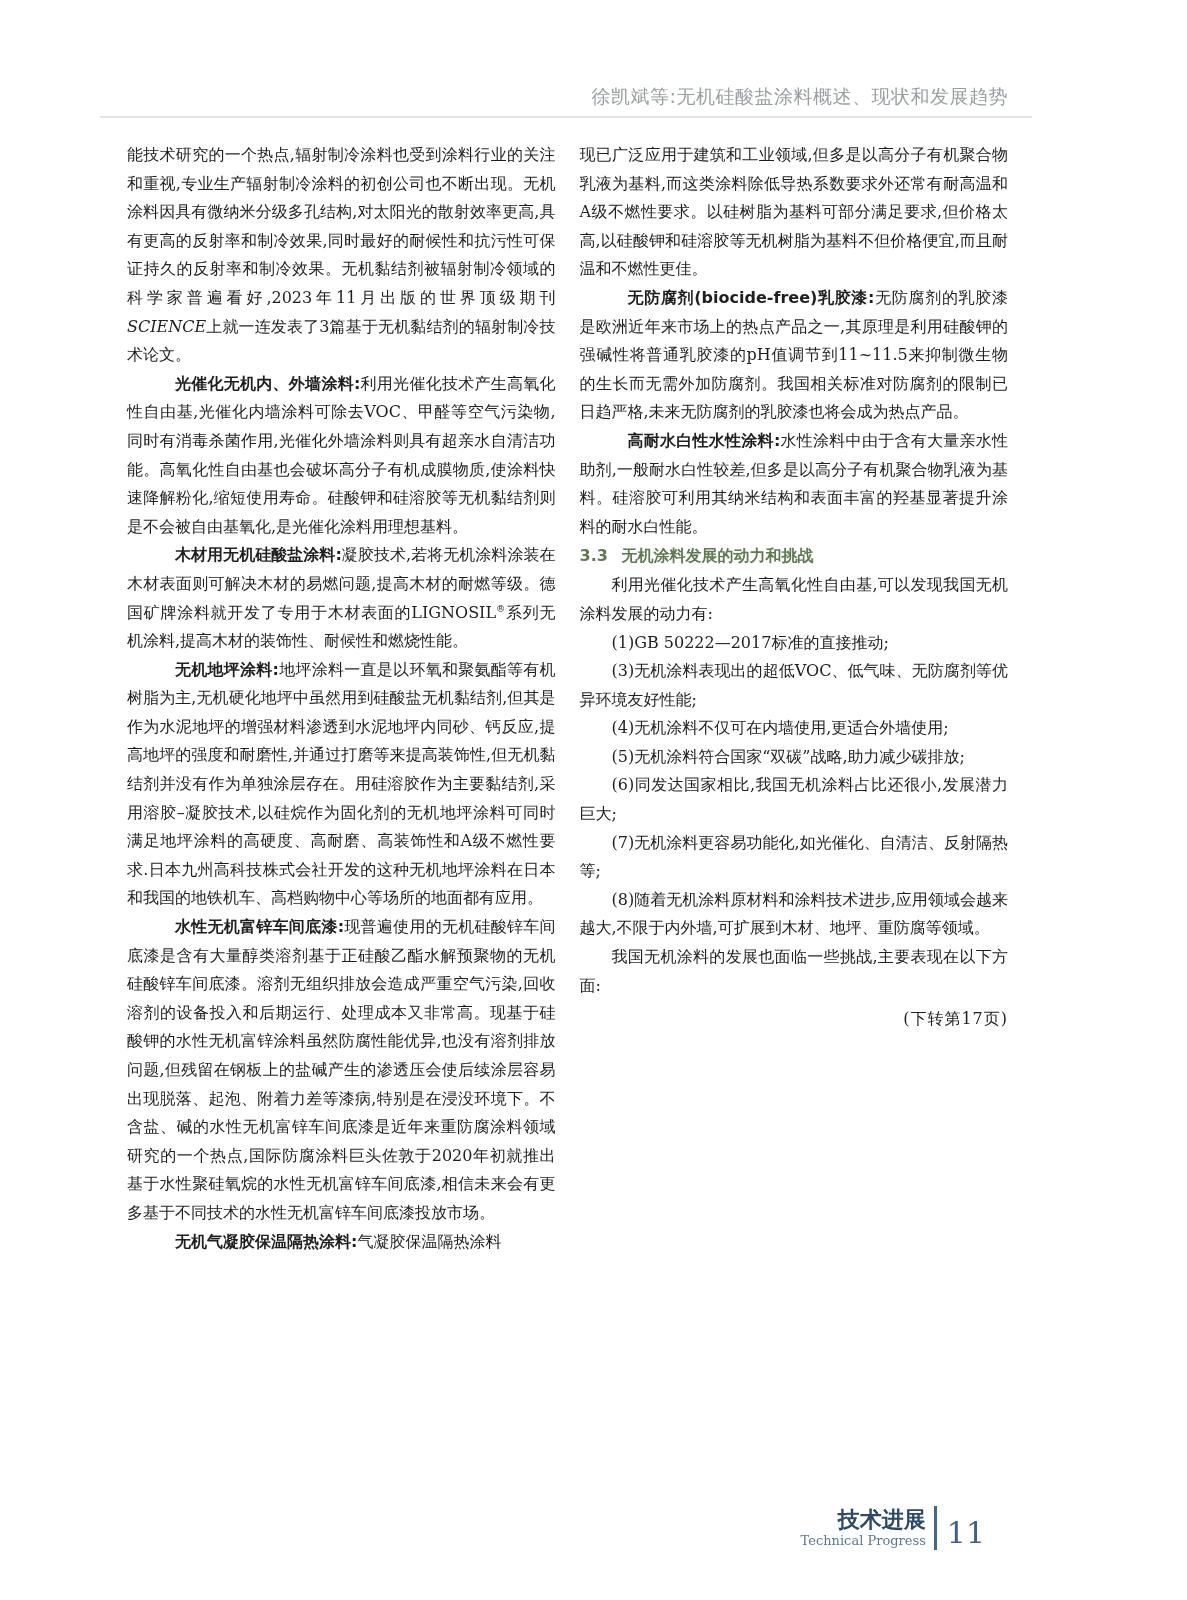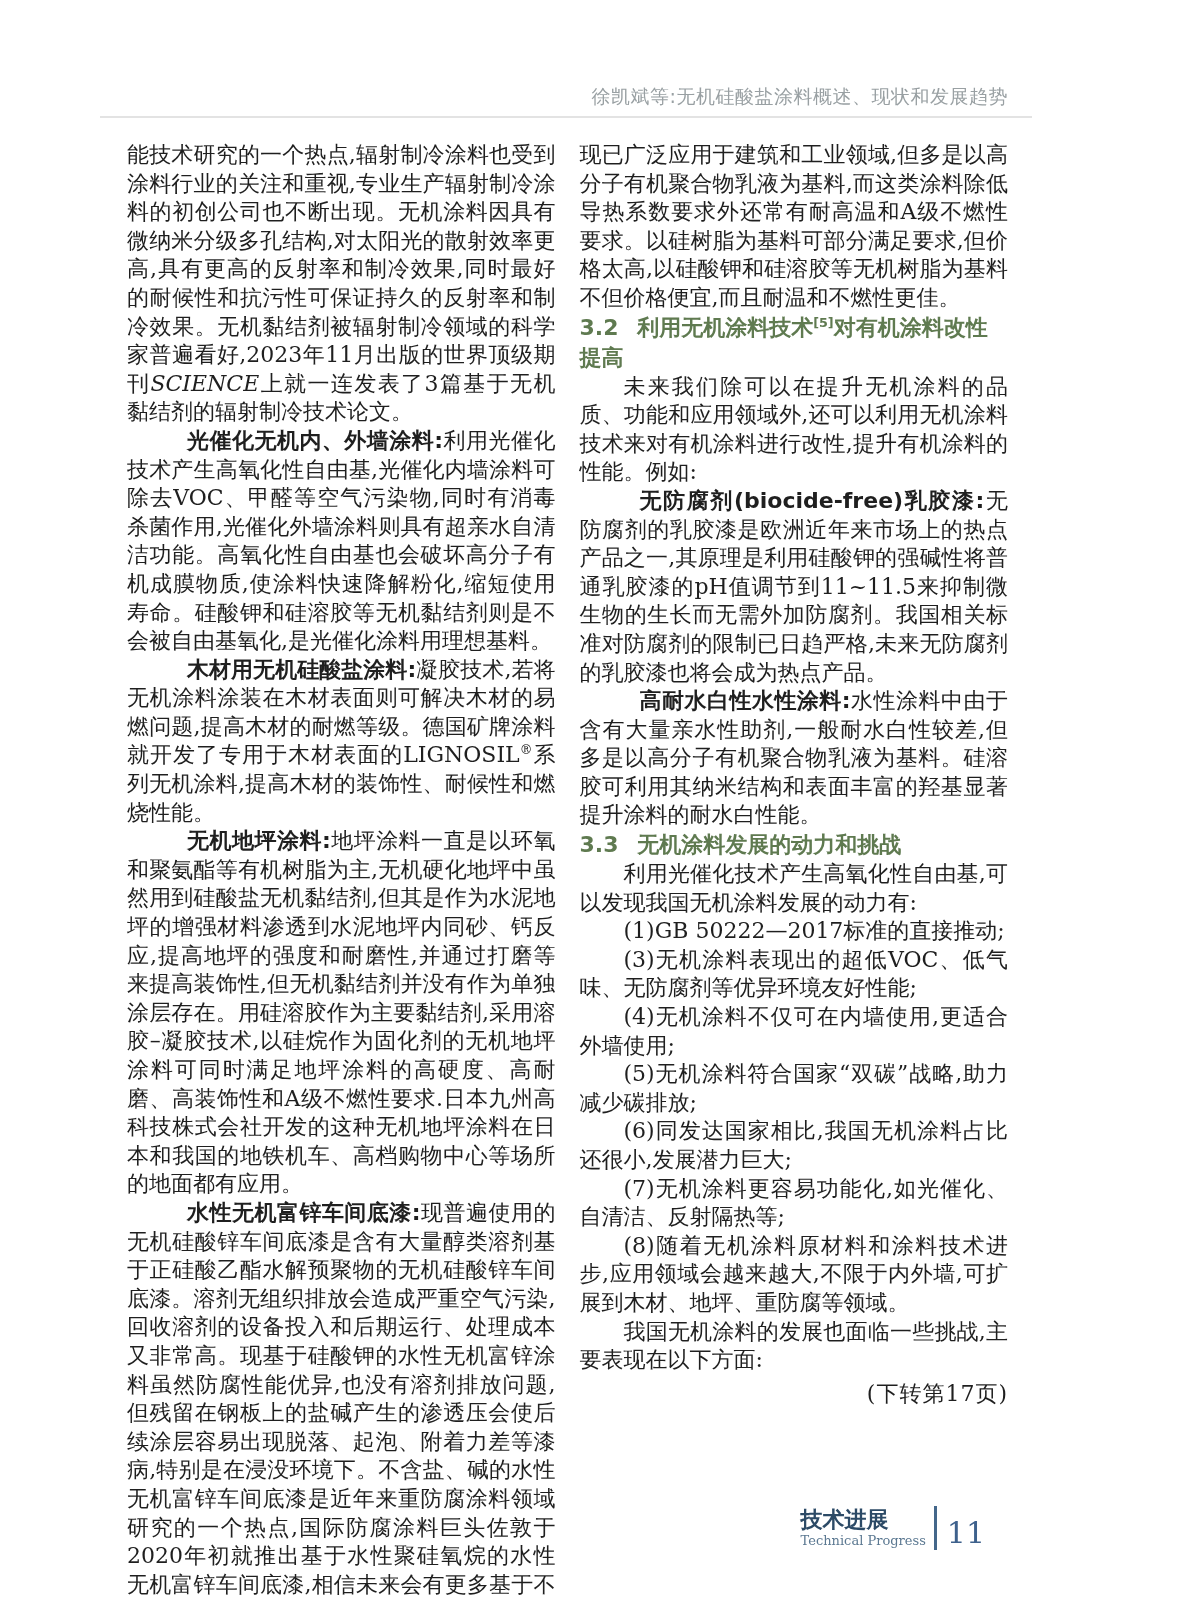--- a/index.html
+++ b/index.html
@@ -26,21 +26,21 @@
     margin: 0 100px;
   }
   .columns {
     display: flex;
     gap: 24px;
     margin: 23px 124px 0 127px;
   }
   .col { flex: 1 1 0; min-width: 0; }
   .col p {
     margin: 0;
-    font-size: 22px;
+    font-size: 16px;
     line-height: 28.6px;
     text-align: justify;
     text-justify: inter-character;
   }
   .col p.indent { text-indent: 2em; }
   .col p.heading {
     font-family: "DejaVu Sans", "Liberation Sans", sans-serif;
     font-weight: bold;
     color: #5f7a50;
     text-align: left;
@@ -63,21 +63,21 @@
     vertical-align: super;
   }
   .col i { font-style: italic; }
   .footer {
     position: absolute;
     right: 147px;
     bottom: 50px;
     display: flex;
     align-items: center;
   }
-  .f-left { }
+  .f-left { text-align: right; }
   .f-cn {
     font-family: "DejaVu Sans", "Liberation Sans", sans-serif;
     font-weight: bold;
     font-size: 22px;
     line-height: 24px;
     color: #2c4a66;
   }
   .f-en {
     font-size: 13px;
     color: #5b7891;
@@ -108,22 +108,20 @@
     <div class="col">
         <p class="body"><span>能技术研究的一个热点,辐射制冷涂料也受到涂料行业的关注和重视,专业生产辐射制冷涂料的初创公司也不断出现。无机涂料因具有微纳米分级多孔结构,对太阳光的散射效率更高,具有更高的反射率和制冷效果,同时最好的耐候性和抗污性可保证持久的反射率和制冷效果。无机黏结剂被辐射制冷领域的科学家普遍看好,2023年11月出版的世界顶级期刊</span><i>SCIENCE</i><span>上就一连发表了3篇基于无机黏结剂的辐射制冷技术论文。</span></p>
         <p class="body indent"><b class="lead">光催化无机内、外墙涂料:</b><span>利用光催化技术产生高氧化性自由基,光催化内墙涂料可除去VOC、甲醛等空气污染物,同时有消毒杀菌作用,光催化外墙涂料则具有超亲水自清洁功能。高氧化性自由基也会破坏高分子有机成膜物质,使涂料快速降解粉化,缩短使用寿命。硅酸钾和硅溶胶等无机黏结剂则是不会被自由基氧化,是光催化涂料用理想基料。</span></p>
         <p class="body indent"><b class="lead">木材用无机硅酸盐涂料:</b><span>凝胶技术,若将无机涂料涂装在木材表面则可解决木材的易燃问题,提高木材的耐燃等级。德国矿牌涂料就开发了专用于木材表面的LIGNOSIL</span><sup>®</sup><span>系列无机涂料,提高木材的装饰性、耐候性和燃烧性能。</span></p>
         <p class="body indent"><b class="lead">无机地坪涂料:</b><span>地坪涂料一直是以环氧和聚氨酯等有机树脂为主,无机硬化地坪中虽然用到硅酸盐无机黏结剂,但其是作为水泥地坪的增强材料渗透到水泥地坪内同砂、钙反应,提高地坪的强度和耐磨性,并通过打磨等来提高装饰性,但无机黏结剂并没有作为单独涂层存在。用硅溶胶作为主要黏结剂,采用溶胶–凝胶技术,以硅烷作为固化剂的无机地坪涂料可同时满足地坪涂料的高硬度、高耐磨、高装饰性和A级不燃性要求.日本九州高科技株式会社开发的这种无机地坪涂料在日本和我国的地铁机车、高档购物中心等场所的地面都有应用。</span></p>
         <p class="body indent"><b class="lead">水性无机富锌车间底漆:</b><span>现普遍使用的无机硅酸锌车间底漆是含有大量醇类溶剂基于正硅酸乙酯水解预聚物的无机硅酸锌车间底漆。溶剂无组织排放会造成严重空气污染,回收溶剂的设备投入和后期运行、处理成本又非常高。现基于硅酸钾的水性无机富锌涂料虽然防腐性能优异,也没有溶剂排放问题,但残留在钢板上的盐碱产生的渗透压会使后续涂层容易出现脱落、起泡、附着力差等漆病,特别是在浸没环境下。不含盐、碱的水性无机富锌车间底漆是近年来重防腐涂料领域研究的一个热点,国际防腐涂料巨头佐敦于2020年初就推出基于水性聚硅氧烷的水性无机富锌车间底漆,相信未来会有更多基于不同技术的水性无机富锌车间底漆投放市场。</span></p>
         <p class="body indent"><b class="lead">无机气凝胶保温隔热涂料:</b><span>气凝胶保温隔热涂料</span></p>
       </div>
     <div class="col">
         <p class="body"><span>现已广泛应用于建筑和工业领域,但多是以高分子有机聚合物乳液为基料,而这类涂料除低导热系数要求外还常有耐高温和A级不燃性要求。以硅树脂为基料可部分满足要求,但价格太高,以硅酸钾和硅溶胶等无机树脂为基料不但价格便宜,而且耐温和不燃性更佳。</span></p>
-        <p class="heading"><span class="hnum">3.2</span><span>利用无机涂料技术</span><sup>[5]</sup><span>对有机涂料改性提高</span></p>
-        <p class="body indent"><span>未来我们除可以在提升无机涂料的品质、功能和应用领域外,还可以利用无机涂料技术来对有机涂料进行改性,提升有机涂料的性能。例如:</span></p>
         <p class="body indent"><b class="lead">无防腐剂(biocide-free)乳胶漆:</b><span>无防腐剂的乳胶漆是欧洲近年来市场上的热点产品之一,其原理是利用硅酸钾的强碱性将普通乳胶漆的pH值调节到11~11.5来抑制微生物的生长而无需外加防腐剂。我国相关标准对防腐剂的限制已日趋严格,未来无防腐剂的乳胶漆也将会成为热点产品。</span></p>
         <p class="body indent"><b class="lead">高耐水白性水性涂料:</b><span>水性涂料中由于含有大量亲水性助剂,一般耐水白性较差,但多是以高分子有机聚合物乳液为基料。硅溶胶可利用其纳米结构和表面丰富的羟基显著提升涂料的耐水白性能。</span></p>
         <p class="heading"><span class="hnum">3.3</span><span>无机涂料发展的动力和挑战</span></p>
         <p class="body indent"><span>利用光催化技术产生高氧化性自由基,可以发现我国无机涂料发展的动力有:</span></p>
         <p class="body indent"><span>(1)GB 50222—2017标准的直接推动;</span></p>
         <p class="body indent"><span>(3)无机涂料表现出的超低VOC、低气味、无防腐剂等优异环境友好性能;</span></p>
         <p class="body indent"><span>(4)无机涂料不仅可在内墙使用,更适合外墙使用;</span></p>
         <p class="body indent"><span>(5)无机涂料符合国家“双碳”战略,助力减少碳排放;</span></p>
         <p class="body indent"><span>(6)同发达国家相比,我国无机涂料占比还很小,发展潜力巨大;</span></p>
         <p class="body indent"><span>(7)无机涂料更容易功能化,如光催化、自清洁、反射隔热等;</span></p>

